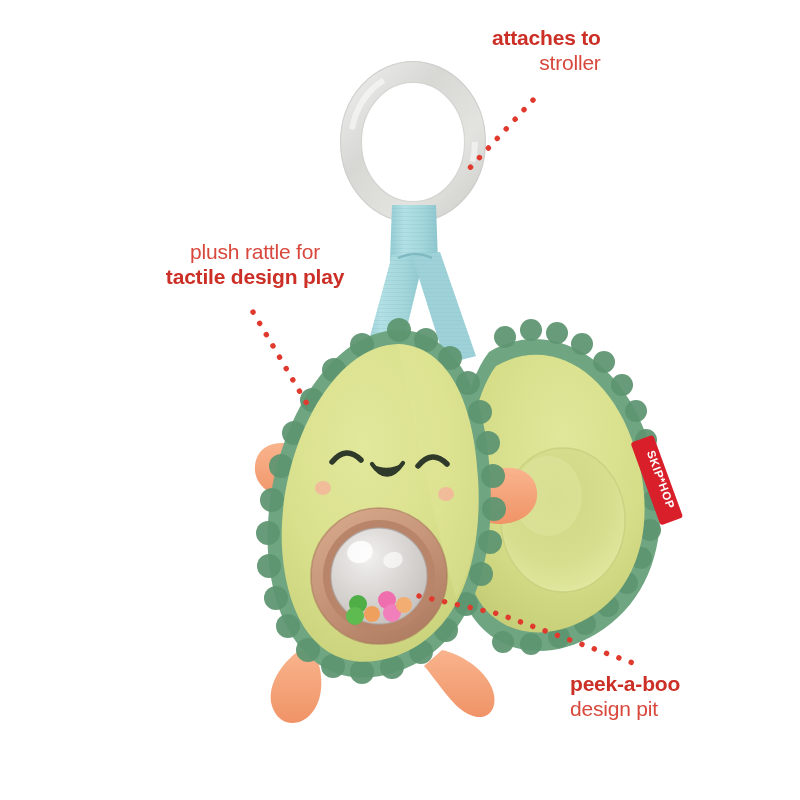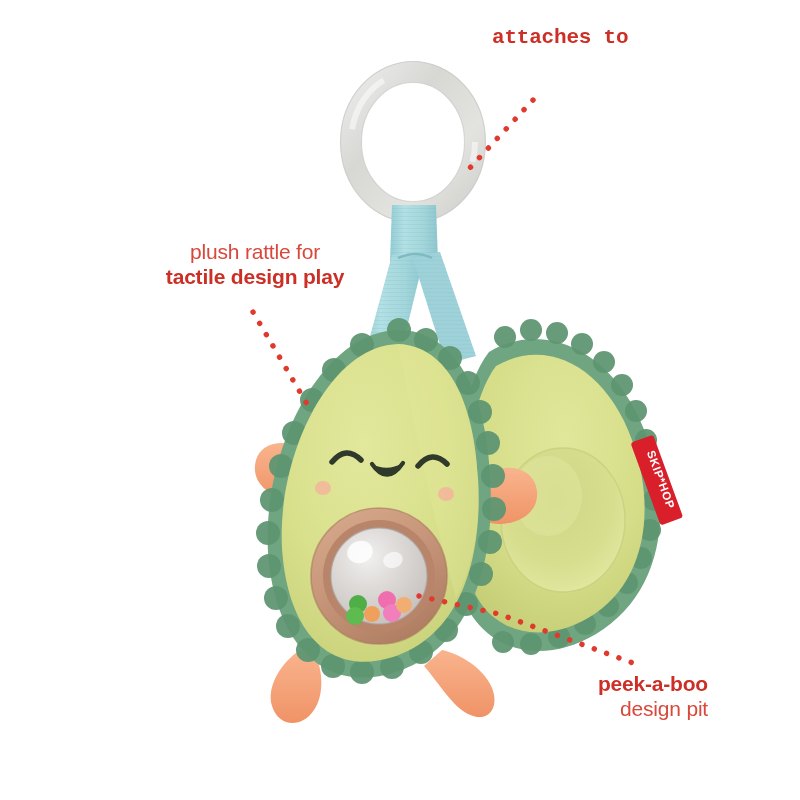--- a/index.html
+++ b/index.html
@@ -35,35 +35,34 @@
     font-weight: normal;
     color: #d8483c;
     font-size: 21px;
     letter-spacing: -0.2px;
   }
 
   #callout-stroller {
     left: 492px;
     top: 26px;
     text-align: right;
-    font-family: Liberation Mono, monospace;
   }
   #callout-stroller .line-reg { display: block; padding-left: 24px; }
 
   #callout-tactile {
     left: 139px;
     top: 240px;
     text-align: center;
     width: 232px;
   }
 
   #callout-rattle {
     left: 570px;
     top: 672px;
-    text-align: right;
+    text-align: left;
     width: 138px;
   }
 
   
   .leader { position: absolute; pointer-events: none; }
 
   
   #product {
     position: absolute;
     left: 0; top: 0;
@@ -285,20 +284,21 @@
   <svg class="leader" style="left:0;top:0;width:800px;height:800px" viewBox="0 0 800 800">
     <g stroke="#e03a2f" stroke-width="5.4" stroke-linecap="round" stroke-dasharray="0.1 13" fill="none">
       <path d="M533 100 L467 171"></path>
       <path d="M253 312 L307 404"></path>
       <path d="M419 596 L499 614 L633 663"></path>
     </g>
   </svg>
 
   <div class="callout" id="callout-stroller">
     <span class="line-bold">attaches to</span>
+    <span class="line-reg">stroller</span>
   </div>
 
   <div class="callout" id="callout-tactile">
     <div class="line-reg">plush rattle for</div>
     <div class="line-bold">tactile design play</div>
   </div>
 
   <div class="callout" id="callout-rattle">
     <div class="line-bold">peek-a-boo</div>
     <div class="line-reg">design pit</div>

